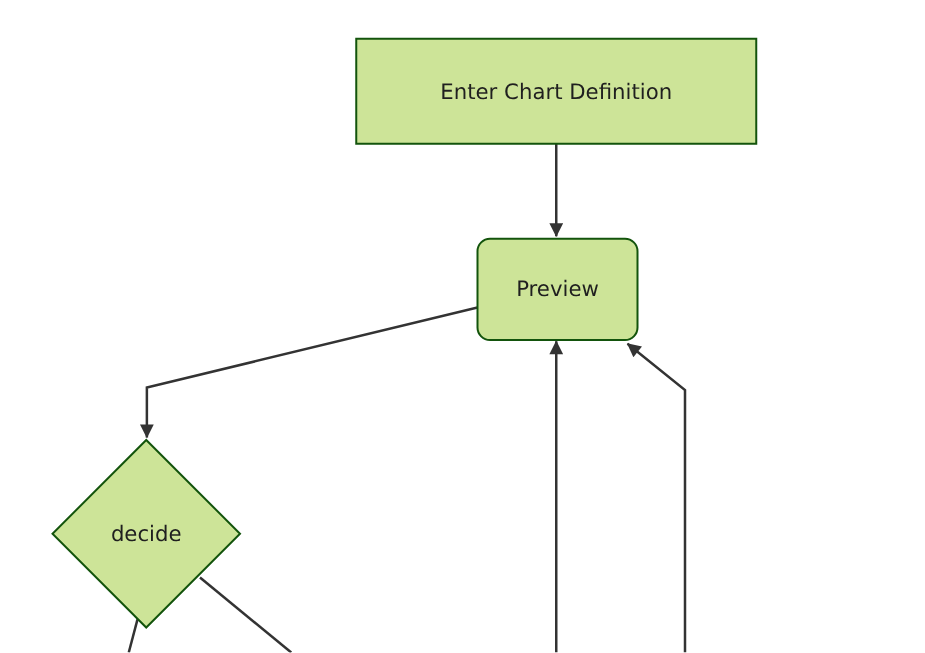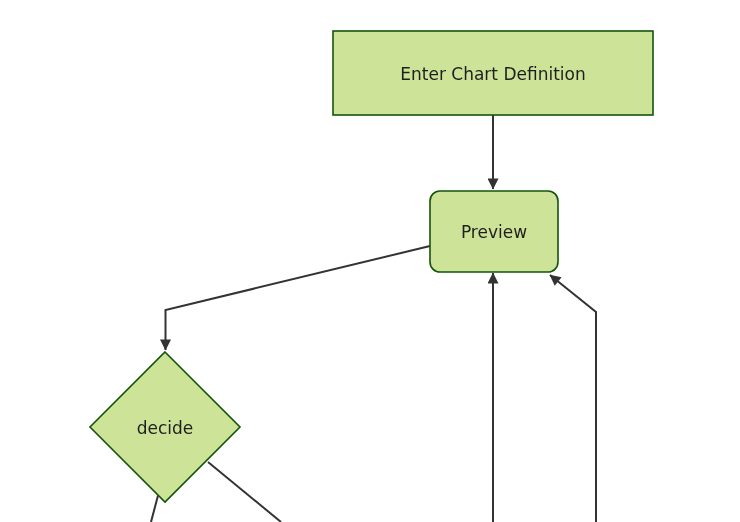--- a/index.html
+++ b/index.html
@@ -6,21 +6,20 @@
     margin: 0;
     padding: 0;
     width: 740px;
     height: 522px;
     overflow: hidden;
     background: var(--background, #ffffff);
   }
   .diagram-wrap {
     width: 636px;
     height: 522px;
-    padding-left: 48px;
   }
   svg { display: block; }
   .node-shape {
     fill: var(--node-fill, #cde498);
     stroke: var(--node-border, #13540c);
     stroke-width: 1.6px;
   }
   .edge-line {
     fill: none;
     stroke: var(--edge-color, #333333);

